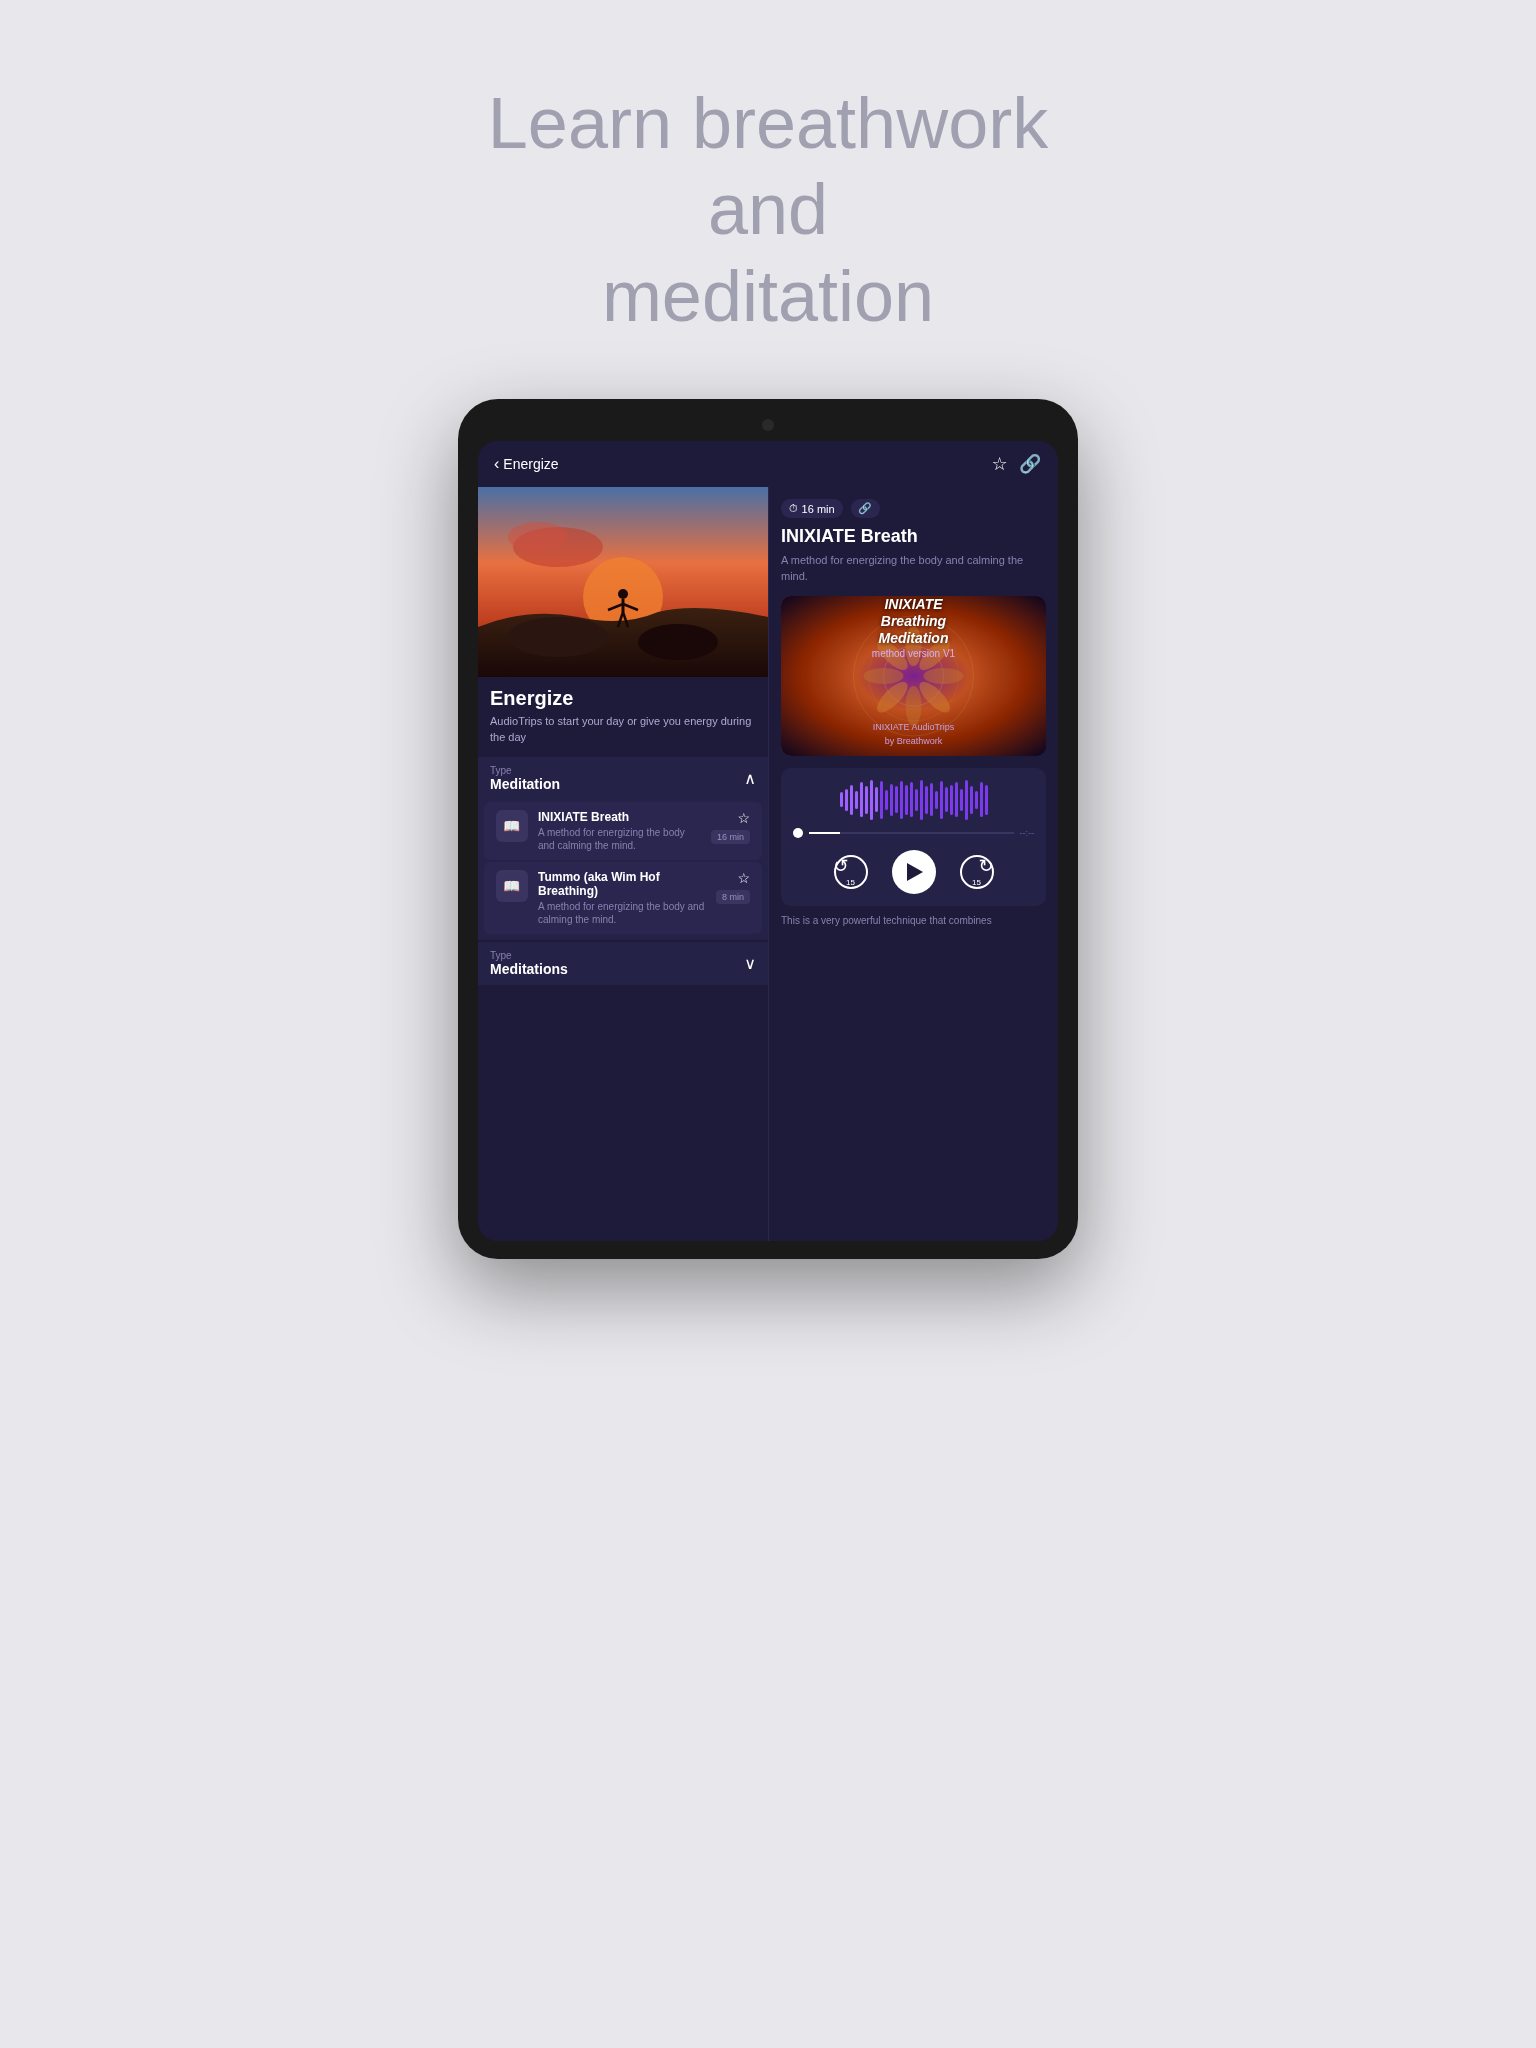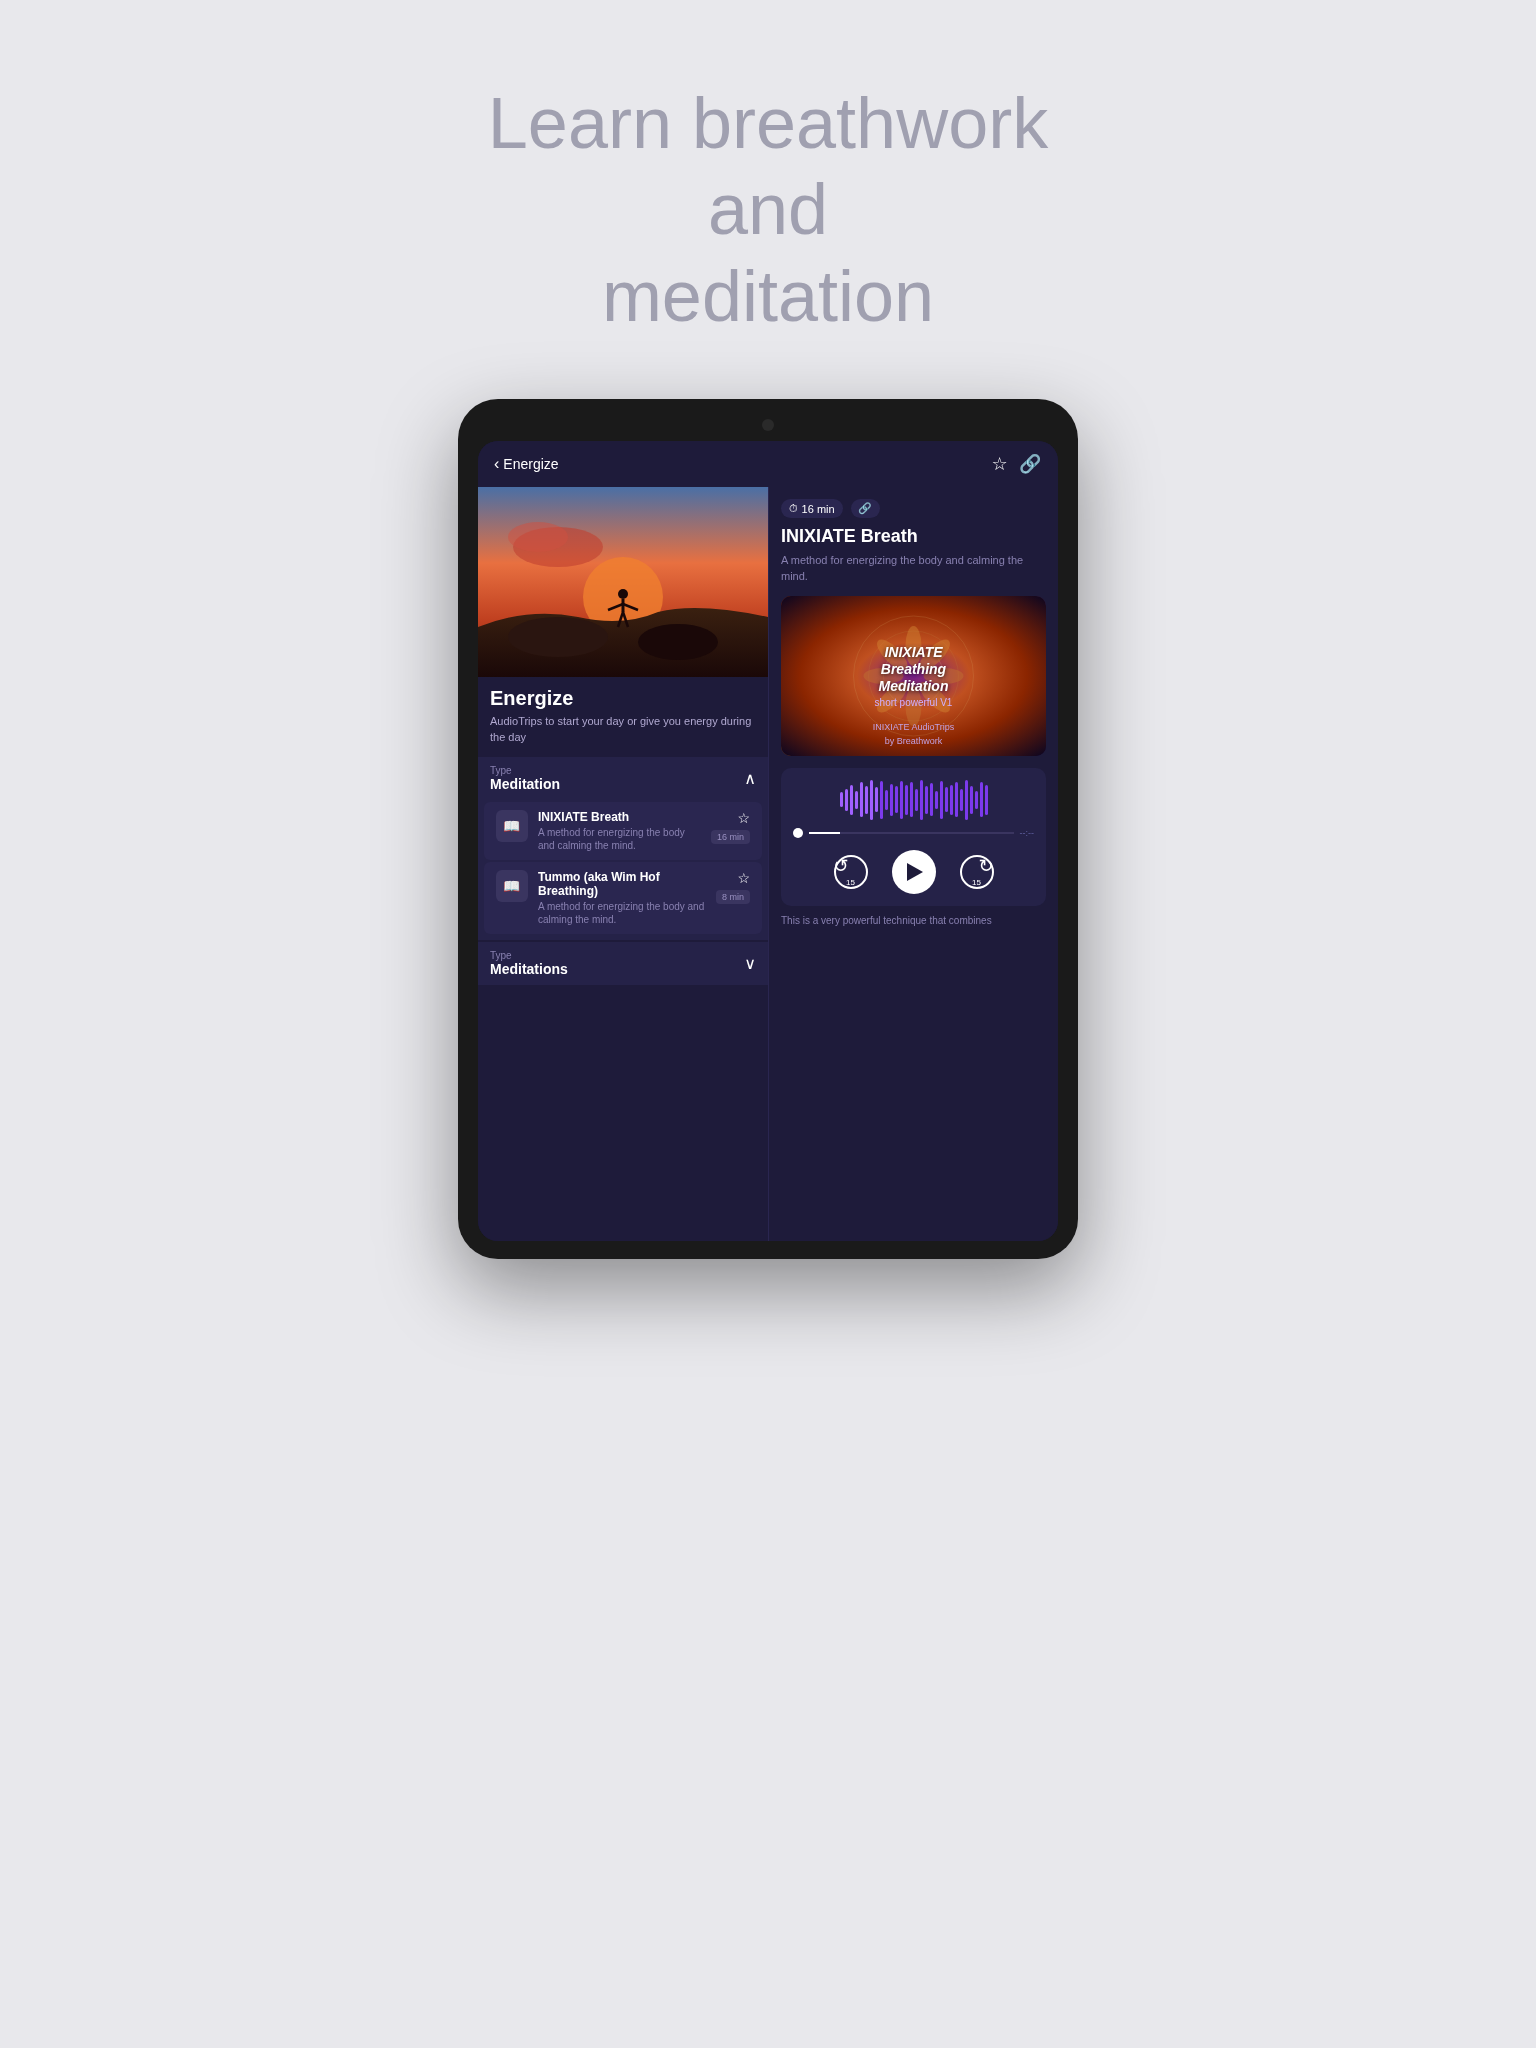--- a/index.html
+++ b/index.html
@@ -281,21 +281,21 @@
     .meditation-card {
       margin: 0 12px 12px;
       border-radius: 10px;
       overflow: hidden;
       background: linear-gradient(135deg, #8b2500 0%, #c4500a 20%, #8b4513 40%, #2d1b69 70%, #1a0a3e 100%);
       height: 160px;
       position: relative;
       display: flex;
       flex-direction: column;
       align-items: center;
-      justify-content: center;
+      justify-content: flex-start;
     }
 
     .meditation-card-title {
       color: white;
       font-size: 14px;
       font-weight: 800;
       text-align: center;
       text-shadow: 0 1px 4px rgba(0,0,0,0.8);
       line-height: 1.2;
       z-index: 1;
@@ -578,21 +578,21 @@
               <ellipse cx="135" cy="50" rx="8" ry="20" fill="#c07030" transform="rotate(90,135,80)"></ellipse>
               <ellipse cx="135" cy="50" rx="8" ry="20" fill="#d08030" transform="rotate(135,135,80)"></ellipse>
               <ellipse cx="135" cy="50" rx="8" ry="20" fill="#c07030" transform="rotate(180,135,80)"></ellipse>
               <ellipse cx="135" cy="50" rx="8" ry="20" fill="#d08030" transform="rotate(225,135,80)"></ellipse>
               <ellipse cx="135" cy="50" rx="8" ry="20" fill="#c07030" transform="rotate(270,135,80)"></ellipse>
               <ellipse cx="135" cy="50" rx="8" ry="20" fill="#d08030" transform="rotate(315,135,80)"></ellipse>
             </g>
           </svg>
           <div style="z-index:2;text-align:center;position:relative;">
             <div class="meditation-card-title" style="font-style:italic;">INIXIATE<br>Breathing<br>Meditation</div>
-            <div class="meditation-card-subtitle">short powerful V1</div>
+            <div class="meditation-card-subtitle">method version V1</div>
           </div>
           <div style="z-index:2;position:absolute;bottom:10px;text-align:center;width:100%;">
             <div class="meditation-card-author">INIXIATE AudioTrips</div>
             <div class="meditation-card-author">by Breathwork</div>
           </div>
         </div>
 
         <div class="audio-player">
           <div class="waveform" id="waveform-container">
               <div class="waveform-bar" style="height: 15px; background: rgb(160, 96, 255);"></div>

